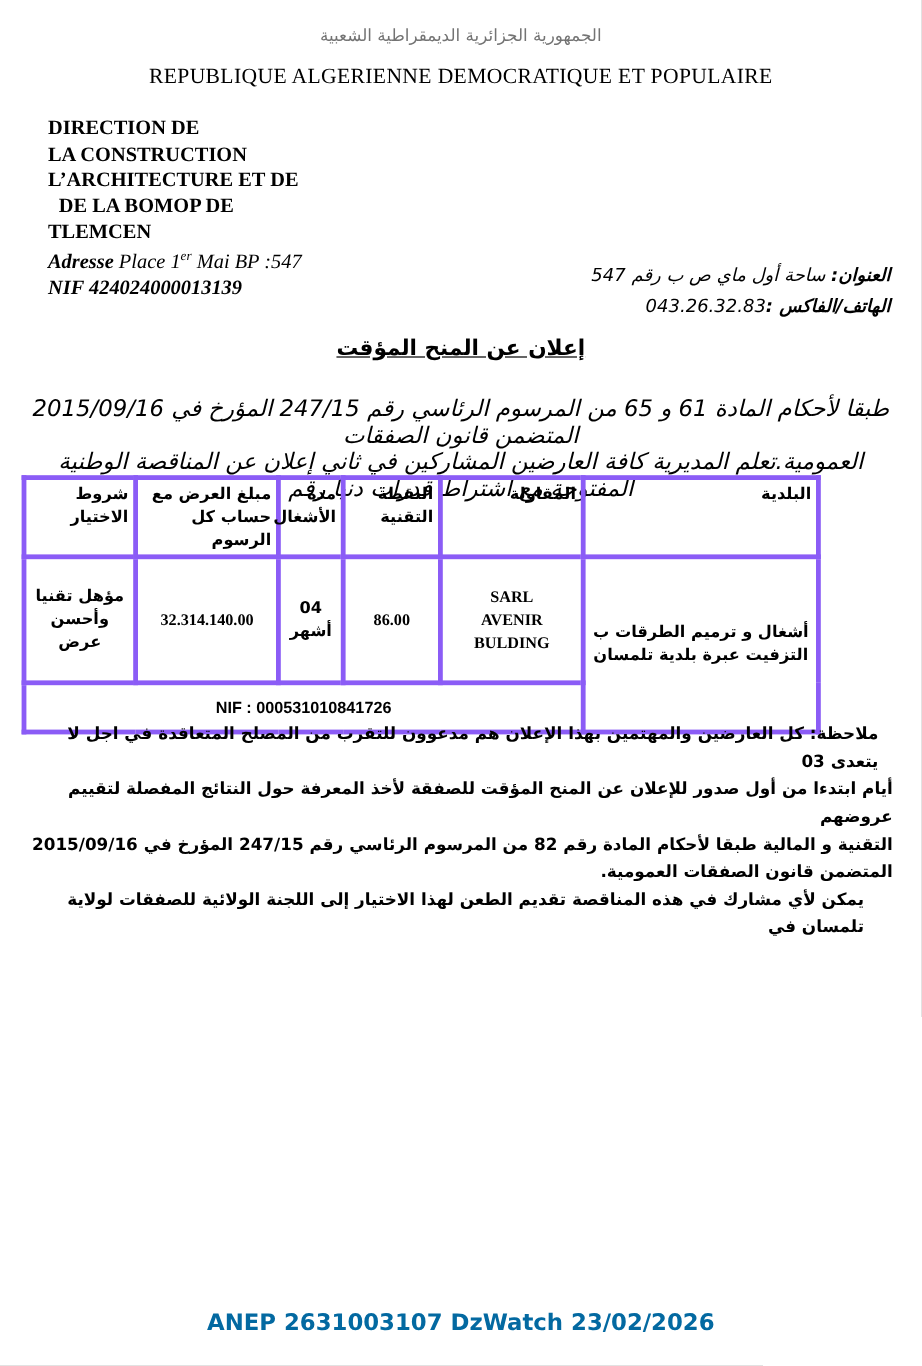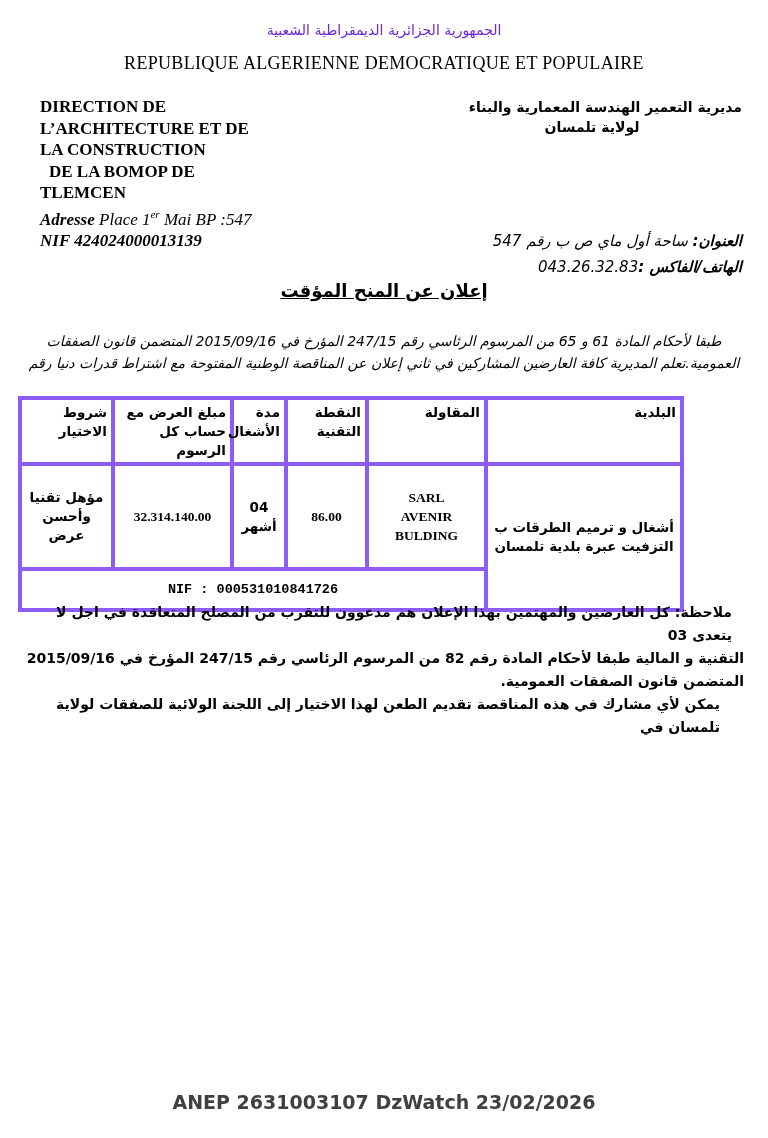--- a/index.html
+++ b/index.html
@@ -28,93 +28,89 @@
   .adresse .lbl { font-weight:bold; }
   .adresse sup { font-size:11px; }
   .nif-line { font-weight:bold; font-style:italic; }
   .right-block {
     position:absolute; right:26px; top:97px; width:300px;
     direction:rtl; text-align:right; font-weight:bold;
     font-size:14px; line-height:20px;
   }
   .right-block .centered { text-align:center; }
   .contact-block {
-    position:absolute; right:26px; top:228px; width:330px;
+    position:absolute; right:26px; top:216px; width:330px;
     direction:rtl; text-align:right; font-style:italic;
     font-size:15px; line-height:26px;
   }
   .contact-block .lbl { font-weight:bold; }
   .doc-title {
     position:absolute; top:280px; left:0; width:100%;
     text-align:center; font-size:18px; font-weight:bold;
     text-decoration:underline;
   }
   .intro {
     position:absolute; top:330px; left:22px; right:22px;
     direction:rtl; text-align:center; font-style:italic;
-    font-size:14px; line-height:22px;
+    font-size:19px; line-height:22px;
   }
   table.results {
     position:absolute; left:18px; top:396px; width:662px;
     border-collapse:collapse; table-layout:fixed;
     direction:rtl; text-align:center; font-weight:bold;
   }
   table.results th, table.results td {
     border:4px solid #8b5cf6; white-space:pre-line;
     font-size:13.5px; line-height:19px; padding:2px 4px;
   }
   table.results th {
     height:43px; vertical-align:top; text-align:right; padding-top:3px;
   }
   table.results td { vertical-align:middle; }
   tr.data-row { height:105px; }
   td.works-cell { vertical-align:top; padding-top:16px; line-height:21px; }
   td.latin { font-family:"Liberation Serif", serif; font-size:16px; }
   tr.nif-row { height:41px; }
   td.nif-cell {
     direction:ltr; vertical-align:top; padding-top:4px; padding-right:140px;
-    font-family:Liberation Mono, monospace; font-size:16px;
+    font-family:Liberation Sans, sans-serif; font-size:16px;
   }
   .notes {
     position:absolute; top:601px; left:24px; right:24px;
     direction:rtl; text-align:right; font-weight:bold;
     font-size:14px; line-height:23px;
   }
   .notes .indent-sm { padding-right:12px; }
   .notes .indent-md { padding-right:24px; }
   .footer-anep {
     position:absolute; top:1091px; left:0; width:100%;
     text-align:center; font-size:19px; font-weight:bold;
   }
 </style>
 </head>
 <body>
 
 <div class="page">
 
-  <div class="rep-ar" style="color: #6d28d9;">الجمهورية الجزائرية الديمقراطية الشعبية</div>
+  <div class="rep-ar" style="color: #737373;">الجمهورية الجزائرية الديمقراطية الشعبية</div>
 
   <div class="rep-fr">REPUBLIQUE ALGERIENNE DEMOCRATIQUE ET POPULAIRE</div>
 
   <div class="left-block">
     <div>DIRECTION DE</div>
+    <div>LA CONSTRUCTION</div>
     <div>L’ARCHITECTURE ET  DE</div>
-    <div>LA CONSTRUCTION</div>
     <div class="indent">DE LA BOMOP DE</div>
     <div>TLEMCEN</div>
     <div class="adresse">
       <span class="lbl">Adresse</span><span> Place 1</span><sup>er</sup><span> Mai BP :547</span>
     </div>
     <div class="nif-line">NIF 424024000013139</div>
   </div>
 
-  <div class="right-block">
-    <div>مديرية التعمير الهندسة المعمارية والبناء</div>
-    <div class="centered">لولاية تلمسان</div>
-  </div>
 
   <div class="contact-block">
     <div>
       <span class="lbl">العنوان:</span><span> ساحة أول ماي ص ب رقم 547</span>
     </div>
     <div>
       <span class="lbl">الهاتف/الفاكس :</span><span>043.26.32.83</span>
     </div>
   </div>
 
@@ -162,20 +158,21 @@
 عرض</td>
     </tr>
     <tr class="nif-row">
       <td class="nif-cell" colspan="5">NIF : 000531010841726</td>
     </tr>
   </tbody>
     </table>
 
   <div class="notes">
     <div class="indent-sm">ملاحظة: كل العارضين والمهتمين بهذا الإعلان هم مدعوون للتقرب   من المصلح المتعاقدة في اجل لا يتعدى 03</div>
+    <div>أيام ابتدءا من أول صدور للإعلان عن المنح المؤقت للصفقة لأخذ المعرفة حول النتائج المفصلة لتقييم عروضهم</div>
     <div>التقنية و المالية طبقا لأحكام المادة رقم 82 من المرسوم الرئاسي رقم 247/15 المؤرخ في 2015/09/16</div>
     <div>المتضمن قانون الصفقات العمومية.</div>
     <div class="indent-md">يمكن  لأي مشارك في هذه المناقصة تقديم الطعن لهذا الاختيار إلى اللجنة الولائية للصفقات لولاية تلمسان في</div>
   </div>
 
-  <div class="footer-anep" style="color: #404040;">ANEP 2631003107 DzWatch 23/02/2026</div>
+  <div class="footer-anep" style="color: #0369a1;">ANEP 2631003107 DzWatch 23/02/2026</div>
 
 </div>
 
 </body></html>

